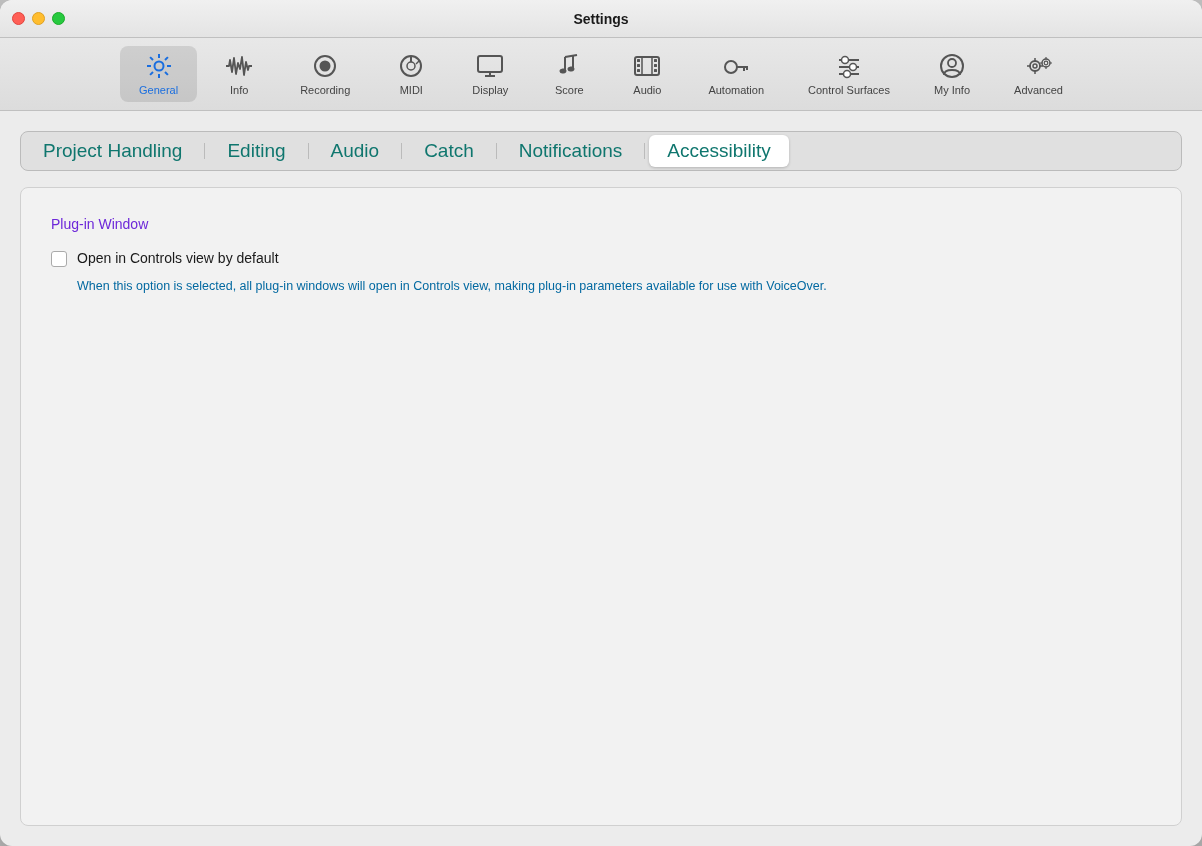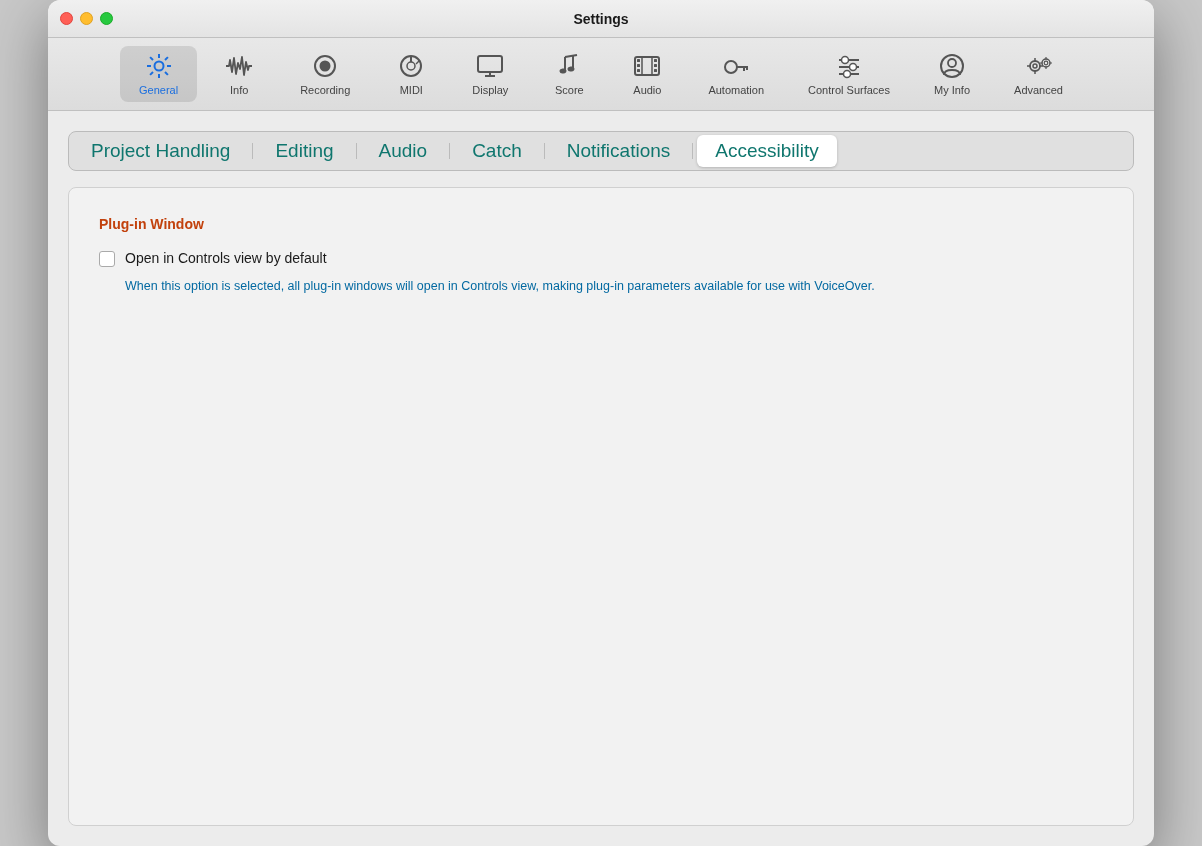--- a/index.html
+++ b/index.html
@@ -7,21 +7,21 @@
     body {
       background: #c8c8c8;
       display: flex;
       justify-content: center;
       align-items: center;
       min-height: 100vh;
       font-family: -apple-system, BlinkMacSystemFont, "Helvetica Neue", sans-serif;
     }
 
     .window {
-      width: 1106px;
+      width: 1202px;
       height: 846px;
       background: #ececec;
       border-radius: 12px;
       box-shadow: 0 20px 60px rgba(0,0,0,0.4);
       display: flex;
       flex-direction: column;
       overflow: hidden;
     }
 
     
@@ -162,22 +162,22 @@
       flex: 1;
       background: #f2f2f2;
       border-radius: 8px;
       border: 1px solid #d0d0d0;
       padding: 28px 30px;
       overflow-y: auto;
     }
 
     .section-title {
       font-size: 14px;
-      font-weight: 700;
-      color: #c2410c;
+      font-weight: 400;
+      color: #6d28d9;
       margin-bottom: 18px;
     }
 
     .checkbox-row {
       display: flex;
       align-items: flex-start;
       gap: 10px;
       margin-bottom: 10px;
     }
 

